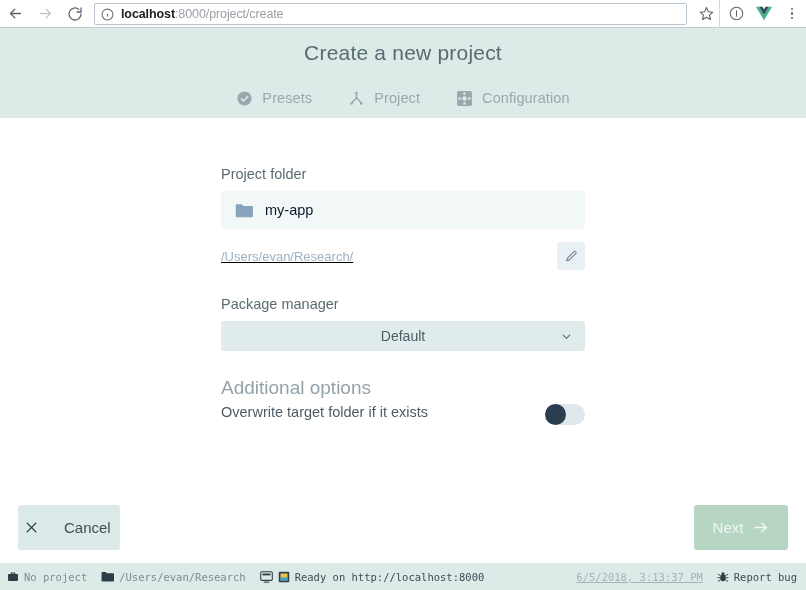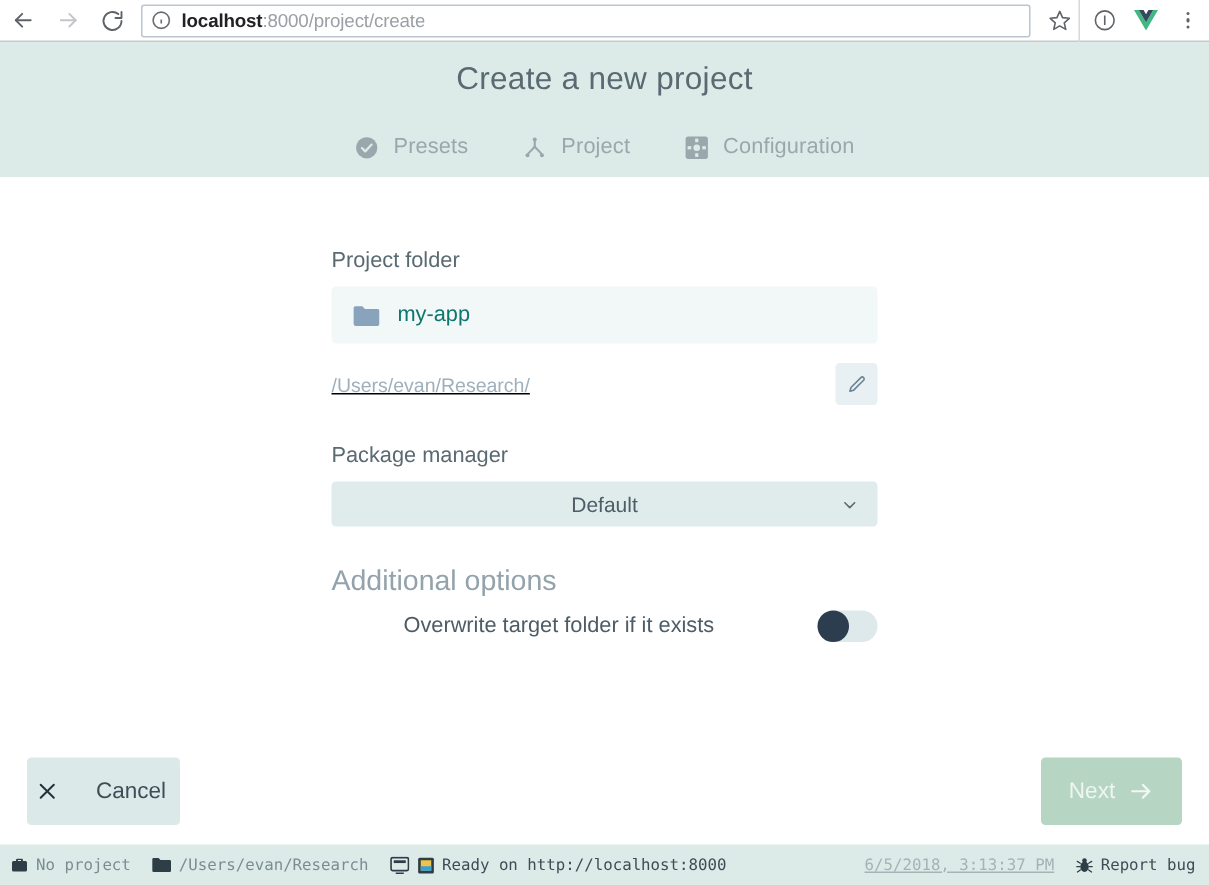--- a/index.html
+++ b/index.html
@@ -175,21 +175,21 @@
     border-radius: 3px;
     display: flex;
     align-items: center;
     padding: 0 14px;
     box-sizing: border-box;
     cursor: text;
   }
   .folder-icon { color: #8aa3bd; display: flex; margin-right: 12px; }
   .folder-value {
     font-size: 14.5px;
-    color: #0f766e;
+    color: #0f172a;
   }
   .path-row {
     display: flex;
     align-items: center;
     justify-content: space-between;
     margin-top: 13px;
     text-decoration: underline;
   }
   .path-text {
     font-size: 13px;
@@ -225,24 +225,23 @@
     display: flex;
   }
   .options-label {
     font-size: 19px;
     color: #93a2ab;
     margin-top: 26px;
     margin-bottom: 5px;
   }
   .toggle-row {
     display: flex;
-    align-items: center;
+    align-items: flex-start;
     justify-content: space-between;
     height: 26px;
-    margin-left: 48px;
   }
   .toggle-text {
     font-size: 14.5px;
     color: #4d5c66;
   }
   .toggle {
     width: 40px; height: 21px;
     background: #dde9ea;
     border-radius: 11px;
     position: relative;

